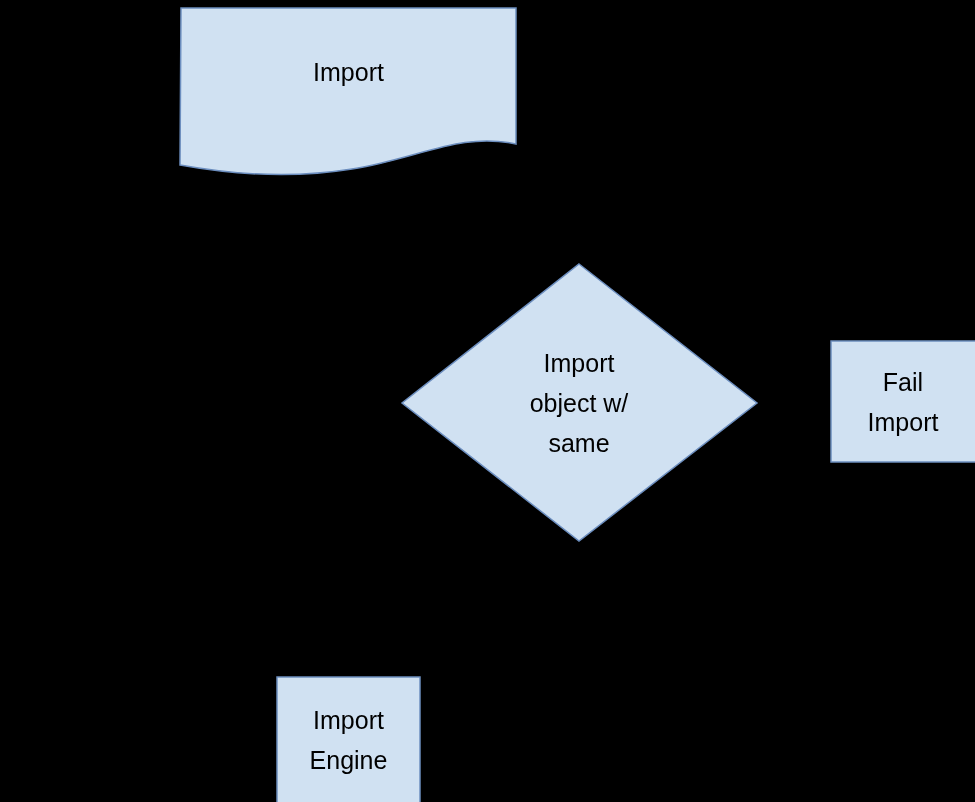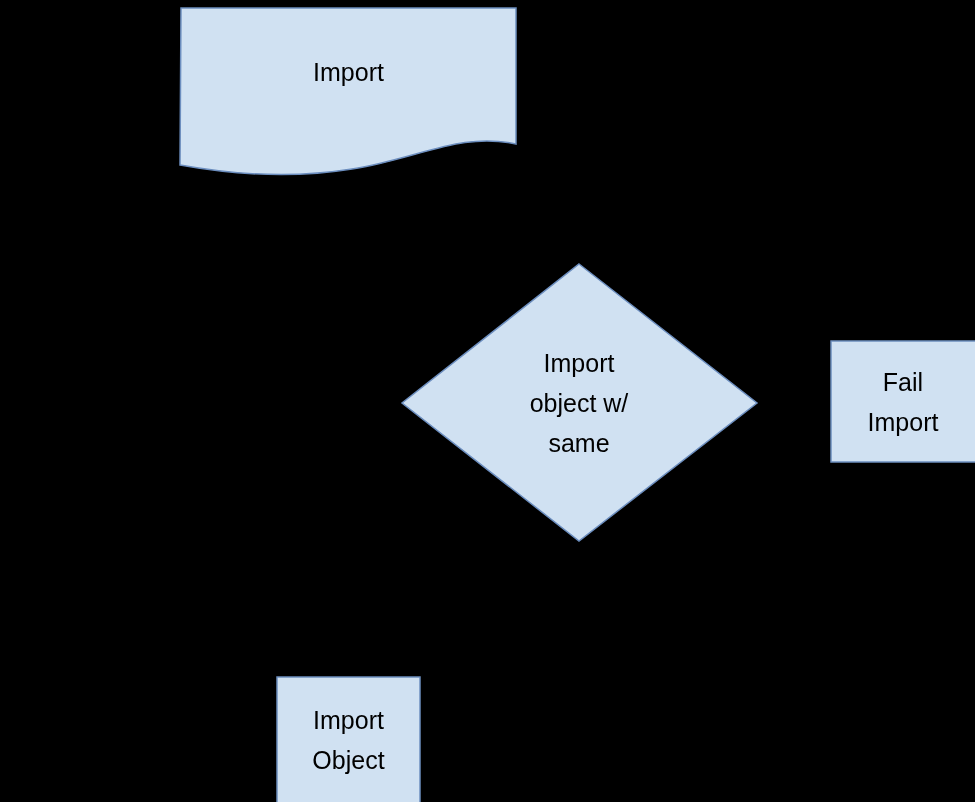--- a/index.html
+++ b/index.html
@@ -92,14 +92,14 @@
   <span class="tline">same</span>
 </div>
 
 <div class="node-text" id="fail-node-text">
   <span class="tline">Fail</span>
   <span class="tline">Import</span>
 </div>
 
 <div class="node-text" id="import-node-text">
   <span class="tline">Import</span>
-  <span class="tline">Object</span>
+  <span class="tline">Engine</span>
 </div>
 
 </body></html>

